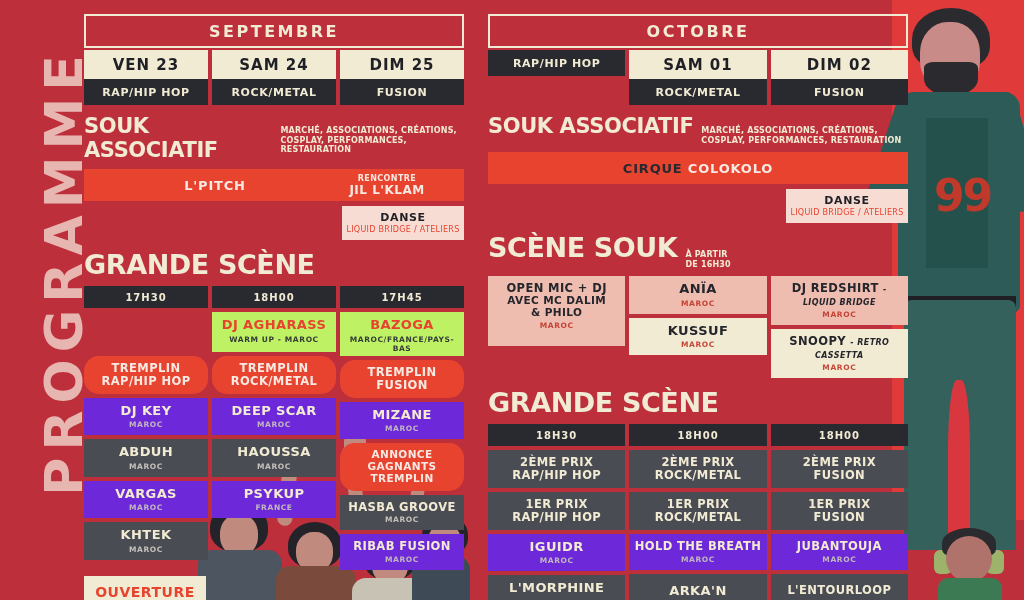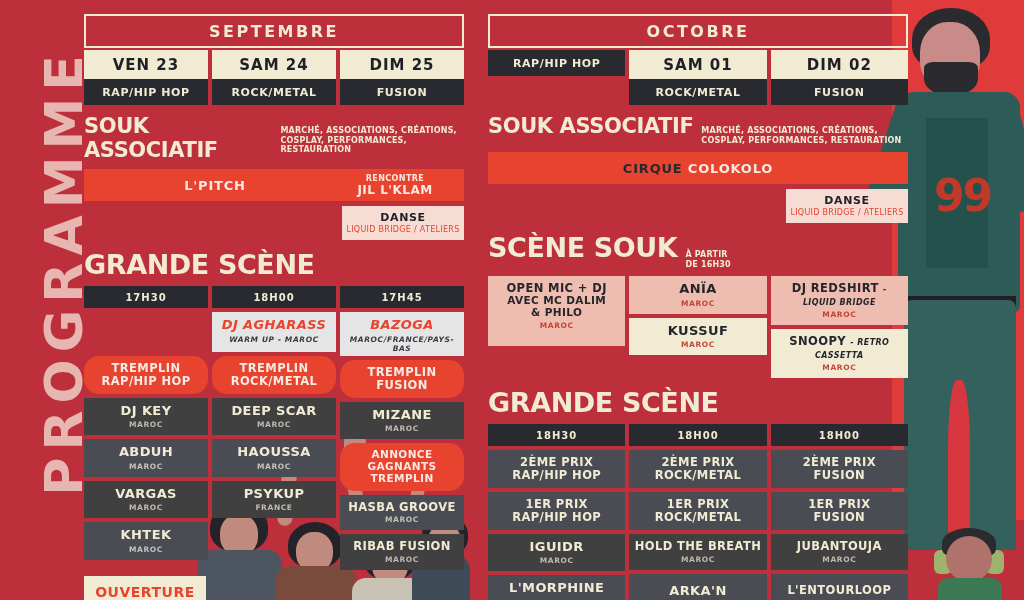--- a/index.html
+++ b/index.html
@@ -107,21 +107,21 @@
     font-size:21px; font-weight:bold; letter-spacing:-.4px; color:#F2EBD3;
     font-family:"DejaVu Sans", sans-serif;
   }
   .sec-title.big { font-size:27px; }
   .sec-sub { font-size:8px; font-weight:bold; line-height:1.2; color:#F2EBD3;
              letter-spacing:.2px; font-family:"DejaVu Sans", sans-serif; }
 
   
   .bar {
     background:#E8432F; display:flex; align-items:center; margin-top:4px;
-    min-height:32px; padding:4px 10px;
+    min-height:32px; padding:4px 18px;
   }
   .bar-main { flex:1; text-align:center; font-size:13px; font-weight:bold;
               letter-spacing:.8px; color:#F7E9E2; font-family:"DejaVu Sans", sans-serif; }
   .bar-side { width:118px; text-align:center; font-family:"DejaVu Sans", sans-serif; }
   .bar-side .tiny { font-size:8px; font-weight:bold; letter-spacing:.4px; color:#F7E9E2; display:block; }
   .bar-side .nm { font-size:12px; font-weight:bold; letter-spacing:.5px; color:#F7E9E2; display:block; }
   .cirque-dark { color:#272930; }
 
   
   .danse-row { display:flex; justify-content:flex-end; margin-top:5px; }
@@ -138,25 +138,25 @@
 
   
   .lineup { display:flex; gap:4px; margin-top:4px; flex:1; }
   .lane { flex:1 1 0; display:flex; flex-direction:column; gap:4px; }
   .slot { padding:6px 3px 6px; text-align:center; font-family:"DejaVu Sans", sans-serif; }
   .slot .nm   { font-size:13px; font-weight:bold; letter-spacing:.4px; line-height:1.12; }
   .slot .nm.sm{ font-size:11.5px; }
   .slot .nm.xs{ font-size:10.5px; }
   .slot .sub  { font-size:7.5px; font-weight:bold; letter-spacing:.6px; margin-top:2px; opacity:.92; }
 
-  .bg-dark   { background:#404040; color:#F2EBD3; }
+  .bg-dark   { background:#6d28d9; color:#F2EBD3; }
   .bg-dark   .sub { color:#C9C3BB; }
   .bg-gray   { background:#4A4C54; color:#F2EBD3; }
   .bg-gray   .sub { color:#CFCAC3; }
-  .bg-cream  { background:#e5e5e5; color:#E8432F;font-style:italic; }
+  .bg-cream  { background:#bef264; color:#E8432F; }
   .bg-cream  .sub { color:#2A2C33; }
   .bg-cream2 { background:#F2EBD3; color:#24262C; }
   .bg-cream2 .sub { color:#C0392B; }
   .bg-pink   { background:#EFBCB0; color:#24262C; }
   .bg-pink   .sub { color:#C0392B; }
   .bg-orange { background:#E8432F; color:#F7E9E2;border-radius:15px; }
   .slot.empty { background:transparent; }
   .italic-ref { font-style:italic; font-size:8px; font-weight:bold; }
 
   

